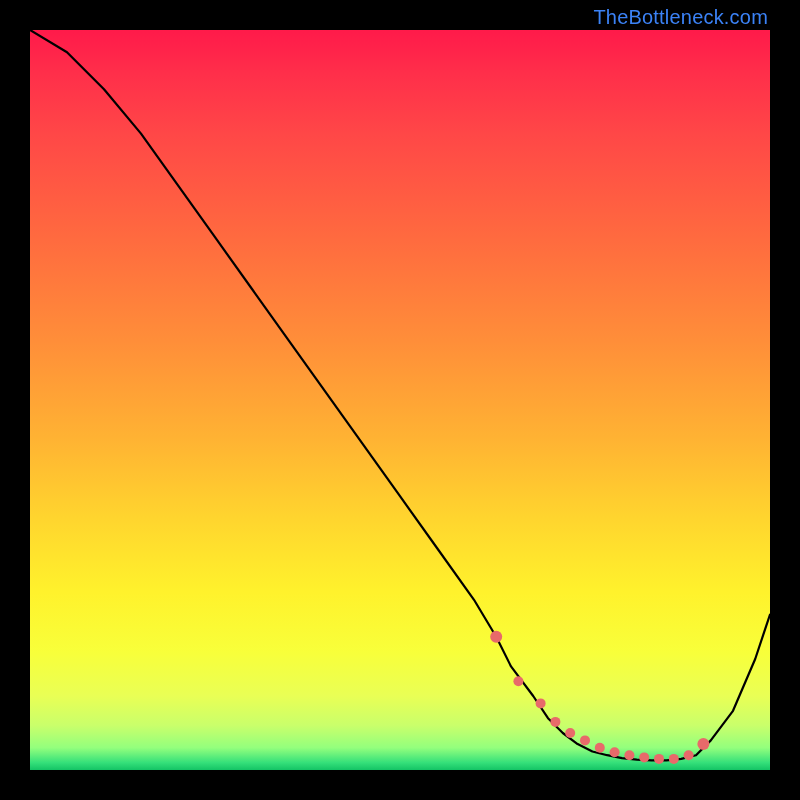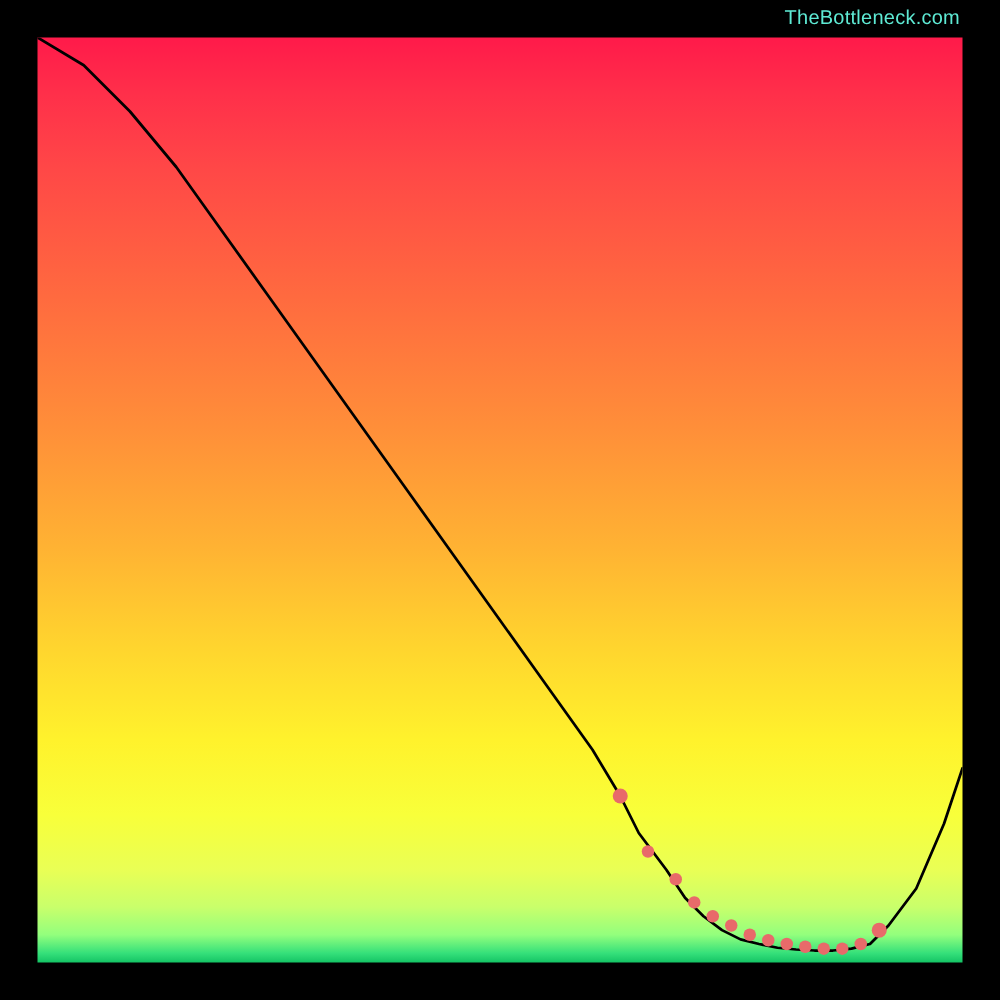--- a/index.html
+++ b/index.html
@@ -39,22 +39,22 @@
       #c9ff6b 94%,
       #93ff7d 97%,
       #35e07a 99%,
       #14c465 100%
     );
   }
   .attribution {
     position: absolute;
     top: 6px;
     right: 32px;
-    color: #5eead4;
-    font-size: 16px;
+    color: #3b82f6;
+    font-size: 20px;
     letter-spacing: 0.2px;
   }
   svg.curve {
     position: absolute;
     left: 0;
     top: 0;
     width: 740px;
     height: 740px;
   }
   .curve-path {

